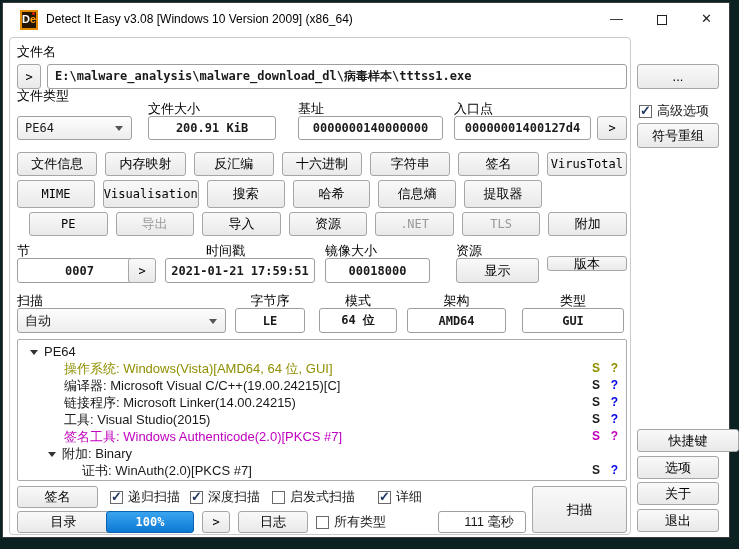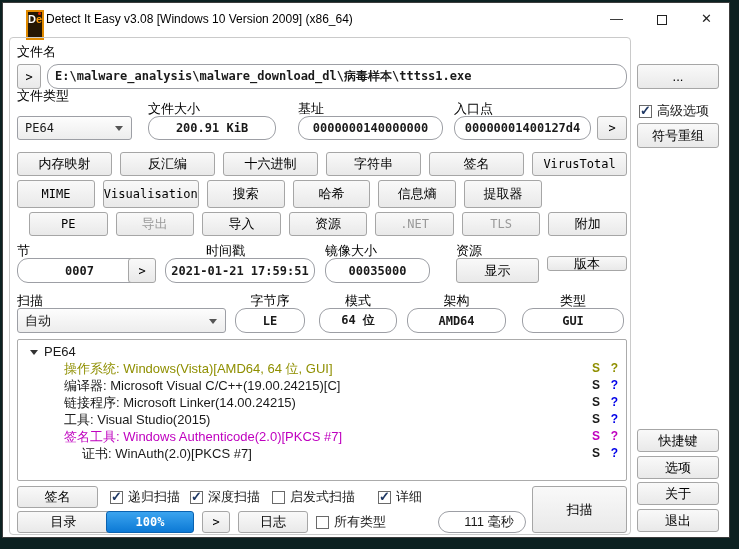--- a/index.html
+++ b/index.html
@@ -11,21 +11,21 @@
     position:relative; overflow:hidden;
   }
   .window {
     position:absolute; left:2px; top:2px; width:728px; height:536px;
     background:#ffffff; border:1px solid #3c3c3c;
   }
 
   
   .titlebar { position:absolute; left:0; top:0; width:100%; height:32px; background:#fff; }
   .die-icon {
-    position:absolute; left:23px; top:7px; width:18px; height:30px;
+    position:absolute; left:17px; top:7px; width:18px; height:20px;
     background:#241603; border:2px solid #e08a00; color:#fff;
     font-size:11px; font-weight:bold; line-height:14px; text-align:center;
   }
   .die-icon .e { color:#ff9c07; }
   .die-icon .dot { position:absolute; right:1px; top:0; width:3px; height:3px; background:#e02000; border-radius:50%; }
   .title-text { position:absolute; left:43px; top:9px; font-size:12px; color:#000; white-space:nowrap; }
   .winbtn { position:absolute; top:0; width:45px; height:32px; text-align:center; line-height:32px; font-size:13px; color:#222; cursor:default; }
   .maxbox { display:inline-block; width:10px; height:10px; border:1px solid #222; vertical-align:middle; }
 
   
@@ -38,21 +38,21 @@
     position:absolute; background:linear-gradient(#f9f9f9,#e9e9e9);
     border:1px solid #a6a6a6; border-radius:3px;
     font-size:13px; color:#000; text-align:center;
     display:flex; align-items:center; justify-content:center;
     cursor:default; white-space:nowrap;
   }
   .btn.disabled { color:#999; }
   .btn.mono { font-family:"DejaVu Sans Mono", monospace; font-size:12px; }
 
   .field {
-    position:absolute; background:#fff; border:1px solid #9d9fa5; border-radius:11px;
+    position:absolute; background:#fff; border:1px solid #9d9fa5; border-radius:3px;
     font-family:"DejaVu Sans Mono", monospace; font-size:12px; font-weight:bold;
     display:flex; align-items:center; justify-content:center; white-space:nowrap;
   }
   .field.left { justify-content:flex-start; padding-left:7px; }
   .field.plain { font-family:"Liberation Sans", sans-serif; font-weight:normal; font-size:13px; }
 
   .combo {
     position:absolute; background:linear-gradient(#fdfdfd,#ededed);
     border:1px solid #9d9fa5; border-radius:3px;
     display:flex; align-items:center; padding-left:7px; font-size:13px;
@@ -125,20 +125,21 @@
   <div class="field" style="left:451px; top:113px; width:137px; height:24px;">00000001400127d4</div>
   <div class="btn mono" style="left:594px; top:113px; width:30px; height:24px;">&gt;</div>
 
   <div class="cb" style="left:636px; top:100px;">
     <span class="box checked"></span>
     <span class="cbl">高级选项</span>
   </div>
   <div class="btn" style="left:634px; top:120px; width:82px; height:25px;">符号重组</div>
 
   <div class="row-flex" style="left:14px; top:149px; width:610px; height:24px;">
+    <div class="btn">文件信息</div>
     <div class="btn">内存映射</div>
     <div class="btn">反汇编</div>
     <div class="btn">十六进制</div>
     <div class="btn">字符串</div>
     <div class="btn">签名</div>
     <div class="btn mono">VirusTotal</div>
   </div>
 
   <div class="row-flex" style="left:14px; top:177px; width:525px; height:28px;">
     <div class="btn mono">MIME</div>
@@ -160,21 +161,21 @@
   </div>
 
   <div class="lbl" style="left:14px; top:239px;">节</div>
   <div class="lbl" style="left:162px; top:239px;padding-left:41px;">时间戳</div>
   <div class="lbl" style="left:322px; top:239px;">镜像大小</div>
   <div class="lbl" style="left:453px; top:239px;">资源</div>
 
   <div class="field" style="left:14px; top:255px; width:125px; height:25px;">0007</div>
   <div class="btn mono" style="left:125px; top:255px; width:28px; height:25px;">&gt;</div>
   <div class="field" style="left:162px; top:255px; width:150px; height:25px;">2021-01-21 17:59:51</div>
-  <div class="field" style="left:322px; top:255px; width:105px; height:25px;">00035000</div>
+  <div class="field" style="left:322px; top:255px; width:105px; height:25px;">00018000</div>
   <div class="btn" style="left:453px; top:255px; width:83px; height:25px;">显示</div>
   <div class="btn" style="left:544px; top:253px; width:80px; height:15px;">版本</div>
 
   <div class="lbl" style="left:14px; top:289px;">扫描</div>
   <div class="lbl center" style="left:232px; top:289px; width:70px;">字节序</div>
   <div class="lbl center" style="left:316px; top:289px; width:78px;">模式</div>
   <div class="lbl center" style="left:404px; top:289px; width:99px;">架构</div>
   <div class="lbl center" style="left:519px; top:289px; width:102px;">类型</div>
 
   <div class="combo" style="left:14px; top:305px; width:209px; height:25px;">
@@ -207,20 +208,23 @@
     </div>
     <div class="trow" style="padding-left:46px;">
       <span style="color: rgb(26, 26, 26);">工具: Visual Studio(2015)</span>
       <span class="s" style="color: rgb(26, 26, 26);">S</span>
       <span class="q" style="color: rgb(0, 0, 232);">?</span>
     </div>
     <div class="trow" style="padding-left:46px;">
       <span style="color: rgb(191, 0, 191);">签名工具: Windows Authenticode(2.0)[PKCS #7]</span>
       <span class="s" style="color: rgb(191, 0, 191);">S</span>
       <span class="q" style="color: rgb(191, 0, 191);">?</span>
+    </div>
+    <div class="trow" style="padding-left:30px;">
+      <span class="texp"></span><span style="color: rgb(26, 26, 26);">附加: Binary</span>
     </div>
     <div class="trow" style="padding-left:64px;">
       <span style="color: rgb(26, 26, 26);">证书: WinAuth(2.0)[PKCS #7]</span>
       <span class="s" style="color: rgb(26, 26, 26);">S</span>
       <span class="q" style="color: rgb(0, 0, 232);">?</span>
     </div>
   </div>
 
   <div class="btn" style="left:14px; top:483px; width:81px; height:22px;">签名</div>
   <div class="cb" style="left:107px; top:486px;">
@@ -244,18 +248,18 @@
   <div class="progress" style="left:103px; top:508px; width:88px; height:22px;">100%</div>
   <div class="btn mono" style="left:199px; top:508px; width:28px; height:22px;">&gt;</div>
   <div class="btn" style="left:235px; top:508px; width:70px; height:22px;">日志</div>
   <div class="cb" style="left:313px; top:511px;">
     <span class="box"></span>
     <span class="cbl">所有类型</span>
   </div>
   <div class="field plain" style="left:435px; top:508px; width:88px; height:22px;padding-left:14px;">111 毫秒</div>
   <div class="btn" style="left:529px; top:483px; width:95px; height:47px;">扫描</div>
 
-  <div class="btn" style="left:634px; top:426px; width:82px; height:23px;">快捷键</div>
+  <div class="btn" style="left:634px; top:426px; width:102px; height:23px;">快捷键</div>
   <div class="btn" style="left:634px; top:453px; width:82px; height:23px;">选项</div>
   <div class="btn" style="left:634px; top:479px; width:82px; height:23px;">关于</div>
   <div class="btn" style="left:634px; top:506px; width:82px; height:23px;">退出</div>
 
 </div>
 
 </body></html>

